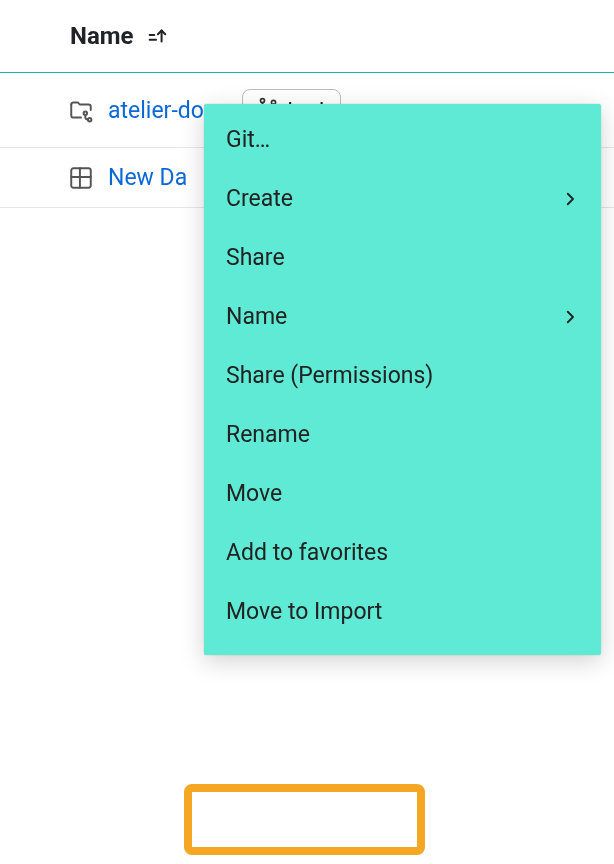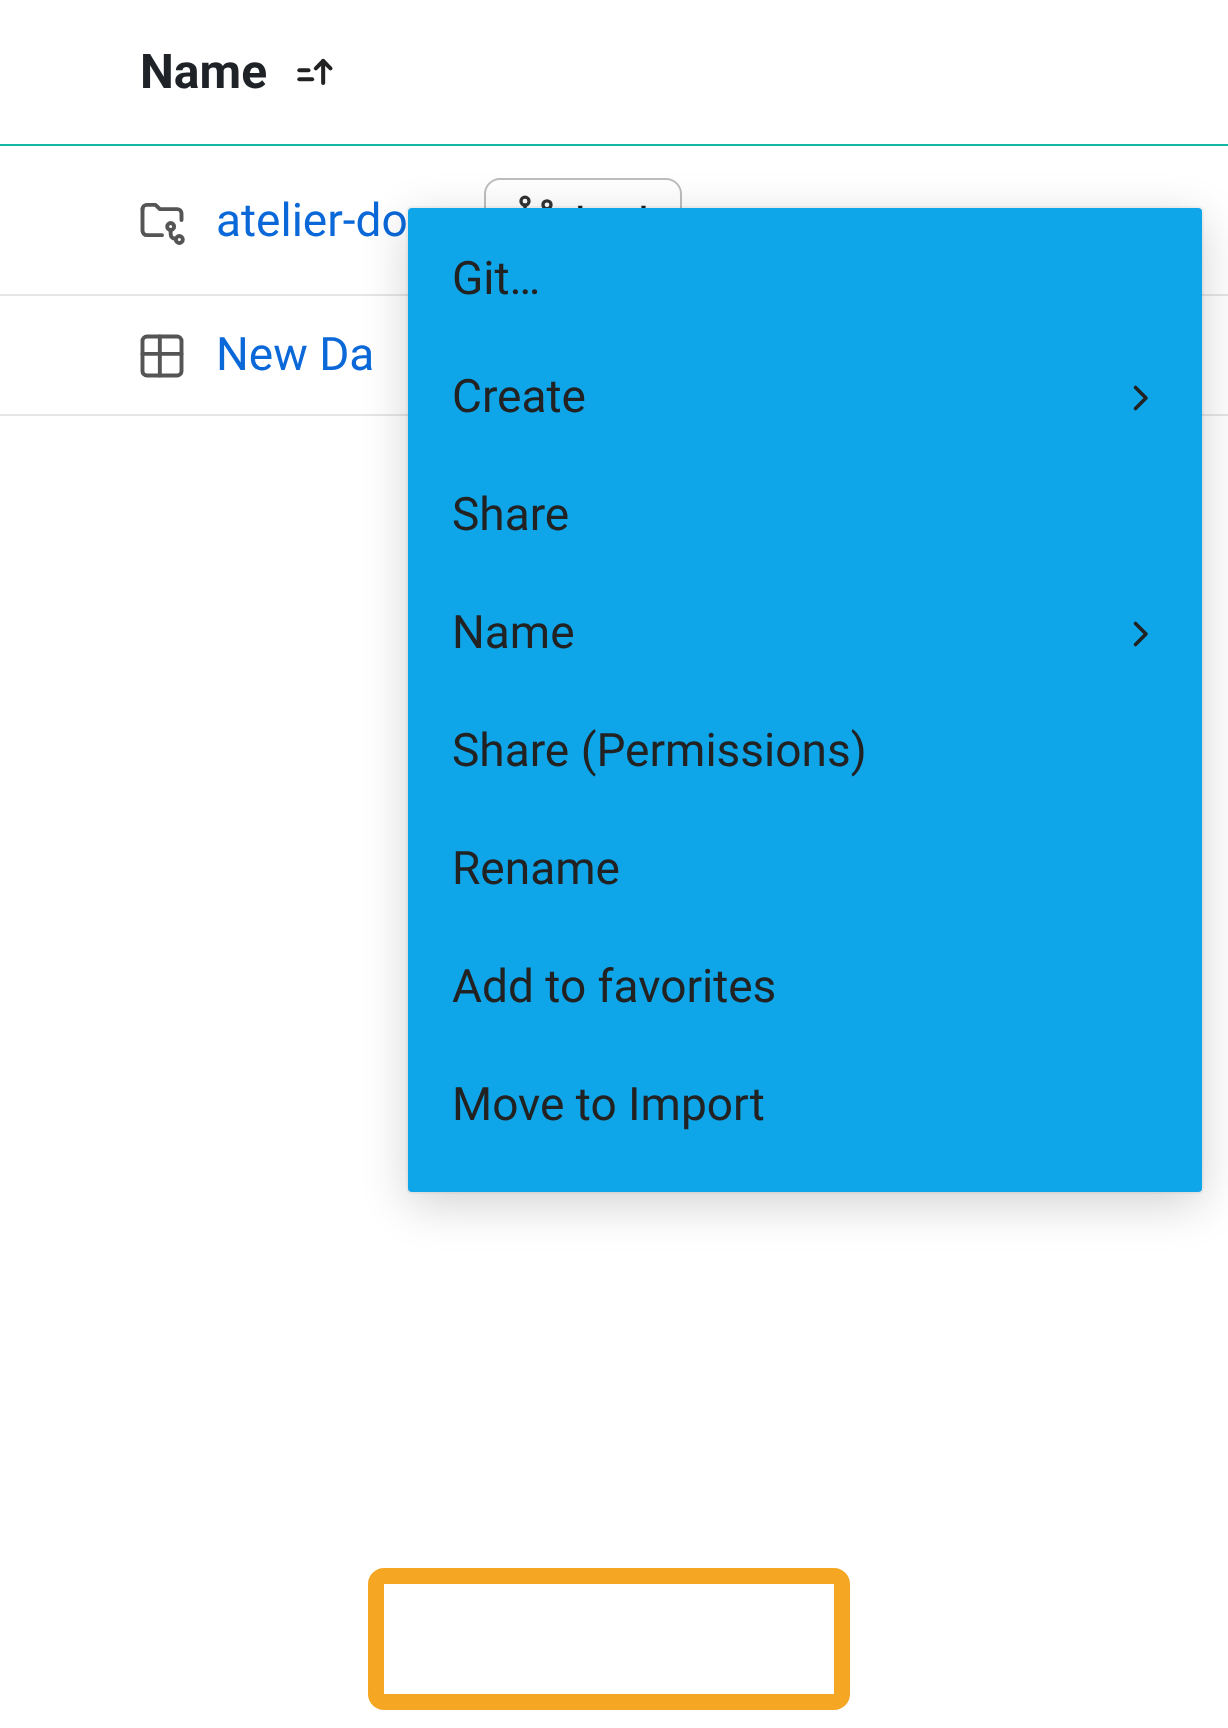--- a/index.html
+++ b/index.html
@@ -49,21 +49,21 @@
       padding: 6px 14px;
       font-size: 23px;
       color: #222;
       background: #fff;
     }
     .context-menu {
       position: absolute;
       left: 204px;
       top: 104px;
       width: 397px;
-      background: #0ea5e9;
+      background: #5eead4;
       box-shadow: 0 6px 24px rgba(0,0,0,0.18), 0 0 0 1px rgba(0,0,0,0.04);
       border-radius: 2px;
       padding: 6px 0 14px 0;
     }
     .menu-item {
       display: flex;
       align-items: center;
       justify-content: space-between;
       padding: 16px 22px;
       font-size: 23px;
@@ -160,20 +160,23 @@
         </svg>
     </span>
   </div>
   <div class="menu-item">
     <span>Share (Permissions)</span>
   </div>
   <div class="menu-item">
     <span>Rename</span>
   </div>
   <div class="menu-item">
+    <span>Move</span>
+  </div>
+  <div class="menu-item">
     <span>Add to favorites</span>
   </div>
   <div class="menu-item">
     <span>Move to Import</span>
   </div>
 </div>
 
 <div class="highlight-box"></div>
 
 </body></html>

